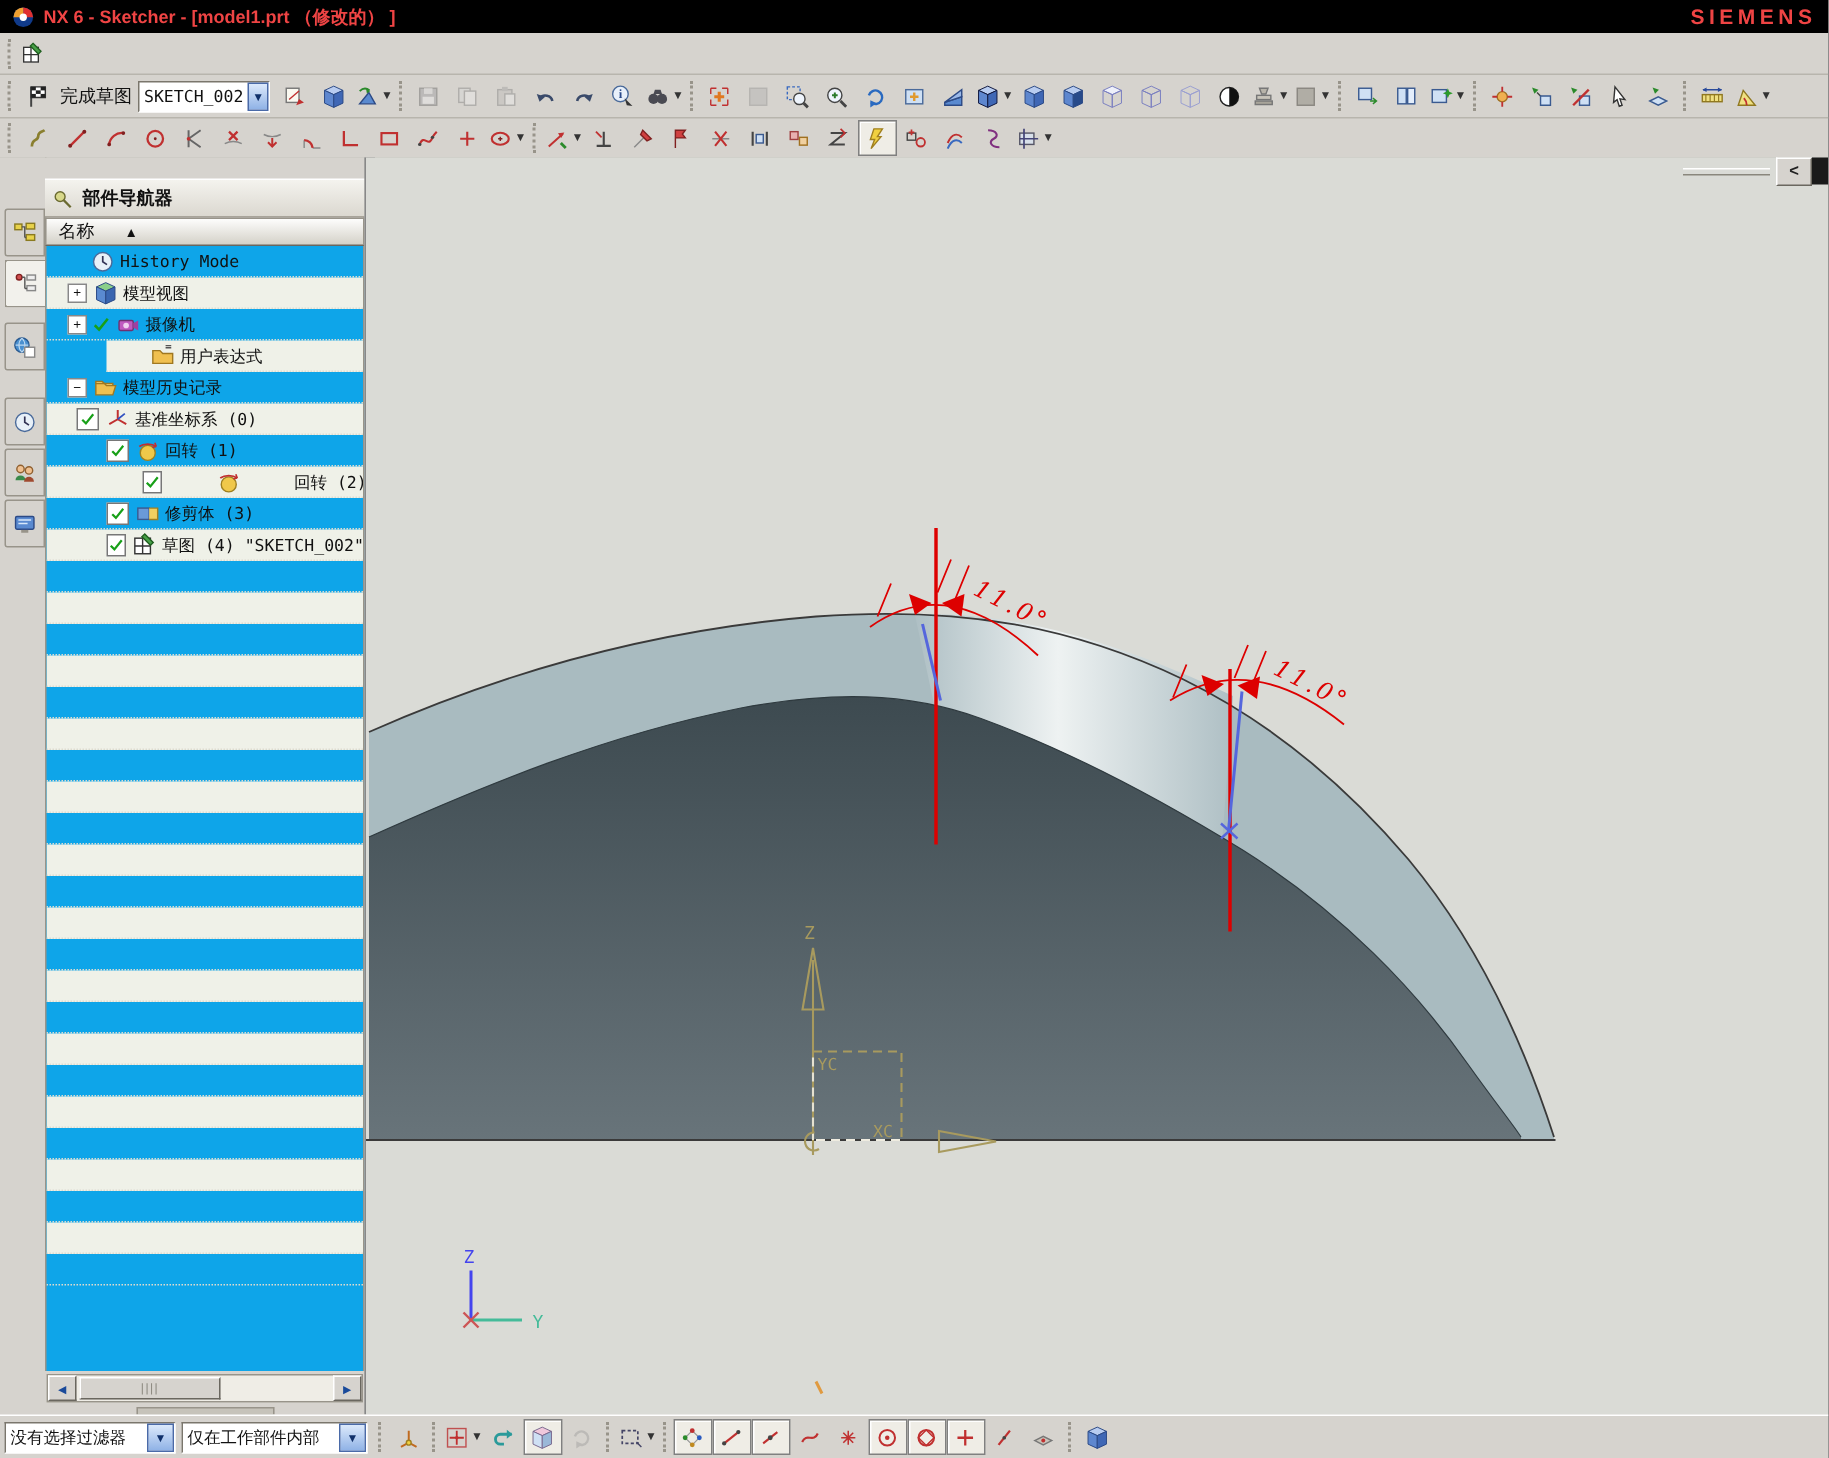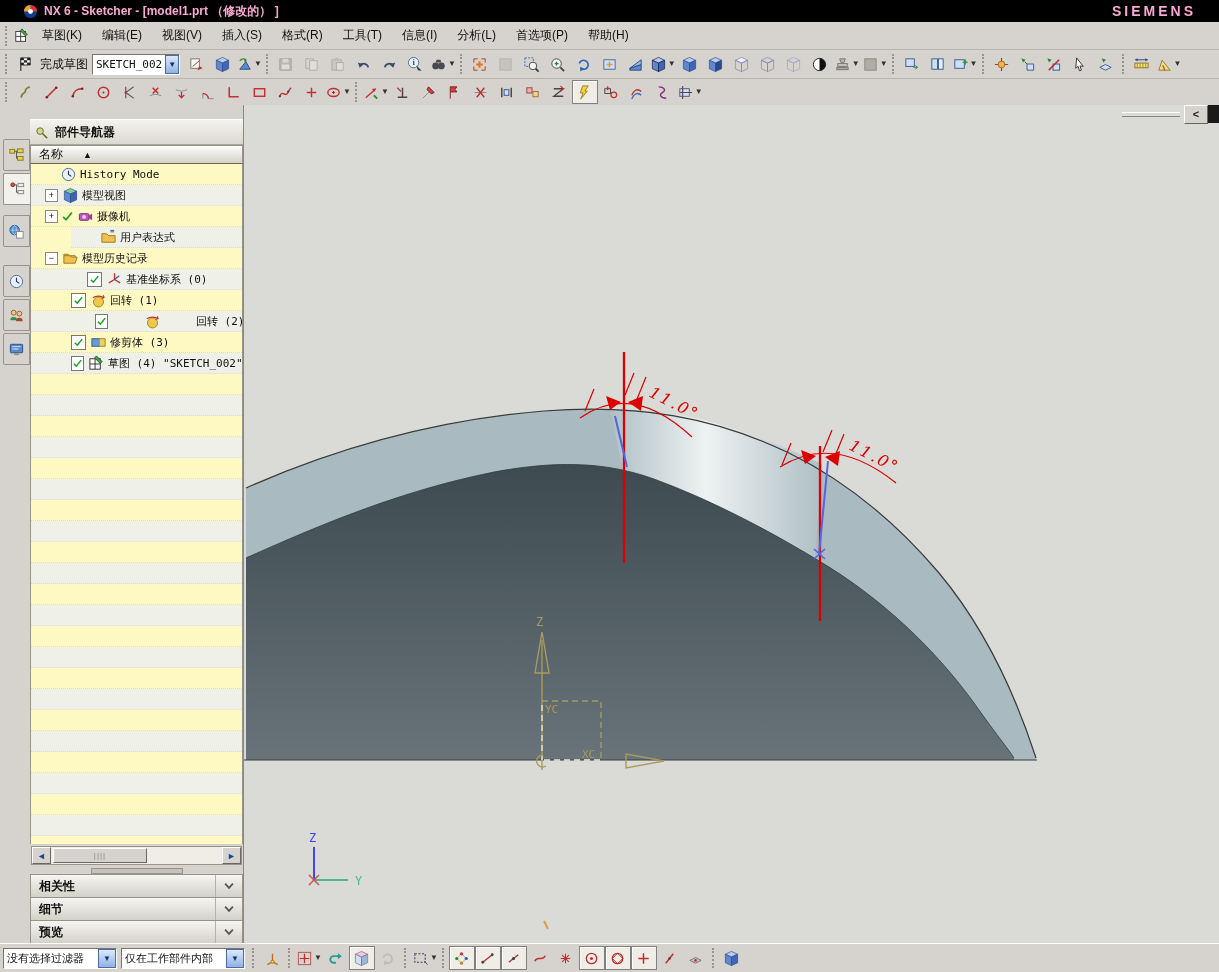--- a/index.html
+++ b/index.html
@@ -1,19 +1,19 @@
 <!DOCTYPE html>
 <html><head>
 <meta charset="utf-8">
 <style>
   html,body{margin:0;padding:0;background:#555;}
   .window{position:relative;width:1219px;height:972px;background:#d6d3ce;overflow:hidden;
           font-family:"Liberation Sans",sans-serif;font-size:12px;color:#111;}
   
-  .titlebar{height:22px;background:#000;color:#f9a8d4;display:flex;align-items:center;padding:0 23px;gap:6px;}
+  .titlebar{height:22px;background:#000;color:#ef4444;display:flex;align-items:center;padding:0 8px;gap:6px;}
   .titlebar .ttext{font-weight:bold;font-size:12px;white-space:nowrap;}
   .brand{margin-left:auto;font-weight:bold;font-size:14px;letter-spacing:3px;}
   
   .menubar{height:27px;display:flex;align-items:center;border-bottom:1px solid #b8b5ad;padding-left:2px;}
   .menu-item{padding:4px 10px;white-space:nowrap;cursor:default;}
   
   .tbrow{display:flex;align-items:center;height:28px;padding-left:2px;border-bottom:1px solid #b8b5ad;}
   .tbrow2{height:26px;}
   .grip{width:0;height:20px;border-left:2px dotted #98948a;margin:0 5px 0 3px;}
   .tb-btn{min-width:24px;height:22px;display:flex;align-items:center;justify-content:center;
@@ -38,21 +38,21 @@
   .res-tab:nth-child(3){margin-top:10px;}
   .res-tab:nth-child(4){margin-top:18px;}
   
   .panel{position:absolute;left:30px;top:105px;width:213px;bottom:28px;background:#d6d3ce;
          border-right:7px solid #737373;display:flex;flex-direction:column;}
   .panel-header{height:24px;margin-top:14px;display:flex;align-items:center;gap:6px;padding:0 4px;
          background:linear-gradient(#f4f3ee,#dbd8d0);border-top:1px solid #fff;border-bottom:1px solid #a8a49a;}
   .panel-title{font-weight:bold;}
   .col-header{height:17px;display:flex;align-items:center;gap:20px;padding:0 8px;
          background:linear-gradient(#fdfdfc,#d4d1c8);border:1px solid #98948a;border-bottom-color:#6a675f;}
-  .tree{flex:1;background:#fef9c3;border-left:1px solid #98948a;border-right:1px solid #98948a;overflow:hidden;}
+  .tree{flex:1;background:#0ea5e9;border-left:1px solid #98948a;border-right:1px solid #98948a;overflow:hidden;}
   .tree-row{height:20px;display:flex;align-items:center;border-bottom:1px dotted #dddccf;
          font-family:"DejaVu Sans Mono","Liberation Sans",monospace;font-size:11px;white-space:nowrap;}
   .tree-row:nth-child(even){background:#eff1e8;}
   .tw{display:inline-flex;align-items:center;justify-content:center;flex:none;}
   .expander{width:11px;height:11px;border:1px solid #888;background:#fff;font-size:9px;line-height:9px;
          display:flex;align-items:center;justify-content:center;margin-right:3px;font-family:"Liberation Sans",sans-serif;}
   .chk{width:13px;height:13px;border:1px solid #777;background:#fff;margin-right:3px;
        display:flex;align-items:center;justify-content:center;}
   .ticon{width:18px;height:17px;margin-right:3px;}
   .hscroll{height:17px;margin:2px 1px;display:flex;align-items:center;background:#efede6;
@@ -104,21 +104,20 @@
 
   <div class="menubar">
     <span class="grip"></span>
     <span class="tw" style="width:20px">
       <svg width="16" height="16" viewBox="0 0 18 18">
           <rect x="2" y="4" width="11" height="11" fill="#fff" stroke="#333"></rect>
           <path d="M2 9.5 H13 M7.5 4 V15" stroke="#333"></path>
           <path d="M9 1 L15 7 L13 9 L7 3Z" fill="#48a048" stroke="#206020"></path>
         </svg>
     </span>
-    <span id="menu-items"><span class="menu-item">草图(K)</span><span class="menu-item">编辑(E)</span><span class="menu-item">视图(V)</span><span class="menu-item">插入(S)</span><span class="menu-item">格式(R)</span><span class="menu-item">工具(T)</span><span class="menu-item">信息(I)</span><span class="menu-item">分析(L)</span><span class="menu-item">首选项(P)</span><span class="menu-item">帮助(H)</span></span>
   </div>
 
   <div class="tbrow">
     <span class="grip"></span>
     <span class="tb-btn">
       <svg width="17" height="17" viewBox="0 0 18 18">
           <line x1="4" y1="2" x2="4" y2="16" stroke="#444" stroke-width="1.4"></line>
           <path d="M4 2 H14 V9.5 H4Z" fill="#fff" stroke="#333"></path>
           <rect x="4" y="2" width="3.3" height="2.5" fill="#222"></rect>
           <rect x="10.7" y="2" width="3.3" height="2.5" fill="#222"></rect>
@@ -677,21 +676,21 @@
         <div class="tree-row" style="padding-left: 14px;">
           <span class="expander">−</span>
           <span class="tw ticon">
             <svg width="17" height="17" viewBox="0 0 18 18">
               <path d="M2 6 V4.5 H6.5 L8 6 H14 V8" fill="#f8d878" stroke="#a07820"></path>
               <path d="M2 6 H8 L9.5 7.5 H16 L14 14 H2Z" fill="#f0c050" stroke="#a07820"></path>
             </svg>
           </span>
           <span>模型历史记录</span>
         </div>
-        <div class="tree-row" style="padding-left: 56px;">
+        <div class="tree-row" style="padding-left: 20px;">
           <span class="chk">
             <svg width="11" height="11" viewBox="0 0 18 18">
               <path d="M3 9.5 L7 13.5 L15 3.5" stroke="#18a018" stroke-width="2.4" fill="none"></path>
             </svg>
           </span>
           <span class="tw ticon">
             <svg width="17" height="17" viewBox="0 0 18 18">
               <path d="M9 9 L9 2.5 M9 9 L15 12.5 M9 9 L3 12.5" stroke="#c03030" stroke-width="1.4" fill="none"></path>
               <path d="M9 9 L14 5" stroke="#3050c0" stroke-width="1.2"></path>
             </svg>
@@ -781,46 +780,20 @@
         <div class="tree-row"></div>
         <div class="tree-row"></div>
       </div>
     <div class="hscroll">
       <span class="sbtn">◄</span>
       <span class="sthumb">||||</span>
       <span class="sbtn" style="margin-left:auto">►</span>
     </div>
     <div class="splitter">
         <div></div>
-      </div>
-    <div id="acc-panels">
-        <div class="acc">
-          <span class="alabel">相关性</span>
-          <span class="achev">
-            <svg width="14" height="14" viewBox="0 0 18 18">
-              <path d="M4 6 L9 11.5 L14 6" stroke="#555" stroke-width="2.2" fill="none"></path>
-            </svg>
-          </span>
-        </div>
-        <div class="acc">
-          <span class="alabel">细节</span>
-          <span class="achev">
-            <svg width="14" height="14" viewBox="0 0 18 18">
-              <path d="M4 6 L9 11.5 L14 6" stroke="#555" stroke-width="2.2" fill="none"></path>
-            </svg>
-          </span>
-        </div>
-        <div class="acc">
-          <span class="alabel">预览</span>
-          <span class="achev">
-            <svg width="14" height="14" viewBox="0 0 18 18">
-              <path d="M4 6 L9 11.5 L14 6" stroke="#555" stroke-width="2.2" fill="none"></path>
-            </svg>
-          </span>
-        </div>
       </div>
   </div>
 
   <div class="viewport">
     <svg width="976" height="839" viewBox="0 0 976 839">
       <defs>
         <linearGradient id="interiorG" x1="0" y1="0" x2="0" y2="1">
           <stop offset="0" stop-color="#3d4a50"></stop>
           <stop offset="1" stop-color="#68747a"></stop>
         </linearGradient>

